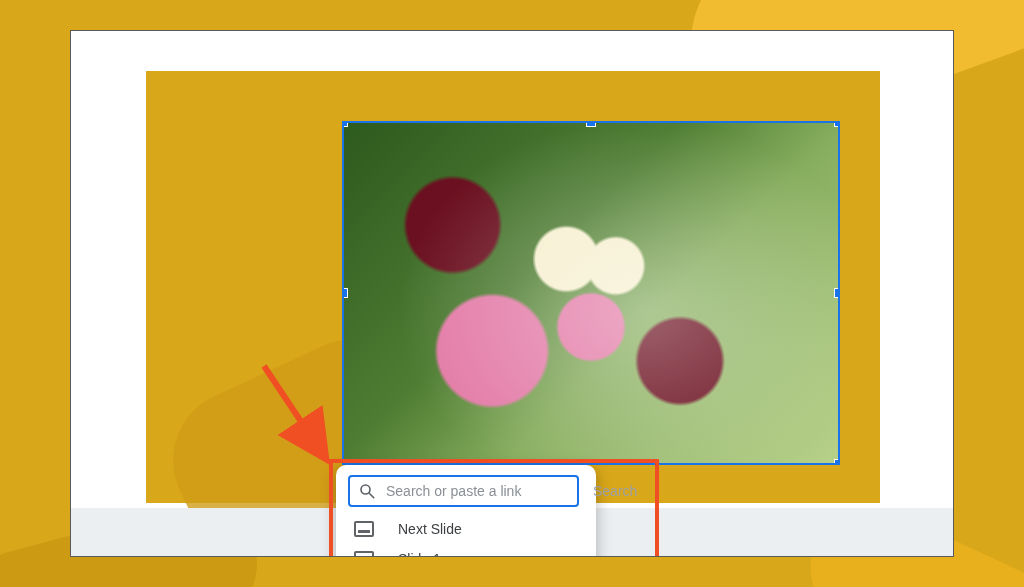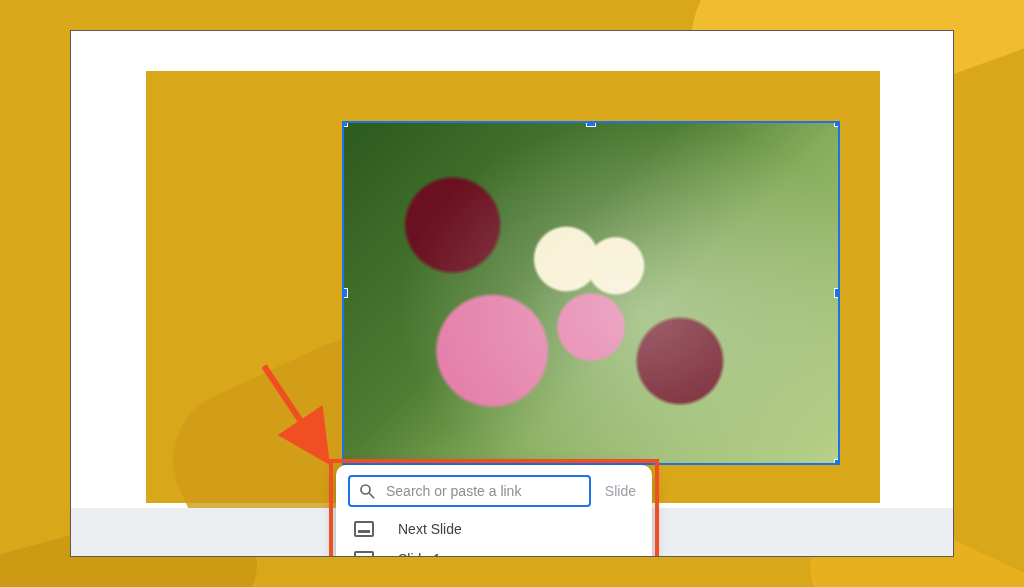--- a/index.html
+++ b/index.html
@@ -117,21 +117,21 @@
     height: 122px;
     border: 4px solid #f04e23;
     box-sizing: border-box;
     z-index: 5;
     pointer-events: none;
   }
   .link-popup {
     position: absolute;
     left: 265px;
     top: 434px;
-    width: 316px;
+    width: 260px;
     background: #fff;
     border-radius: 10px;
     box-shadow: 0 4px 16px rgba(0,0,0,.28);
     z-index: 4;
     padding: 10px 12px 8px 12px;
     box-sizing: border-box;
   }
   .search-row {
     display: flex;
     align-items: center;
@@ -249,21 +249,21 @@
 
   <div class="link-popup">
     <div class="search-row">
       <div class="search-box">
         <svg width="18" height="18" viewBox="0 0 24 24">
           <circle cx="10" cy="10" r="6" fill="none" stroke="#5f6368" stroke-width="2.2"></circle>
           <line x1="15" y1="15" x2="21" y2="21" stroke="#5f6368" stroke-width="2.2" stroke-linecap="round"></line>
         </svg>
         <input type="text" placeholder="Search or paste a link" style="">
       </div>
-      <button class="apply-btn">Slide</button>
+      <button class="apply-btn">Search</button>
     </div>
     <div class="link-options">
       <div class="link-option">
         <span class="slide-glyph"></span>
         <span>Next Slide</span>
       </div>
       <div class="link-option">
         <span class="slide-glyph"></span>
         <span>Slide 1</span>
       </div>

